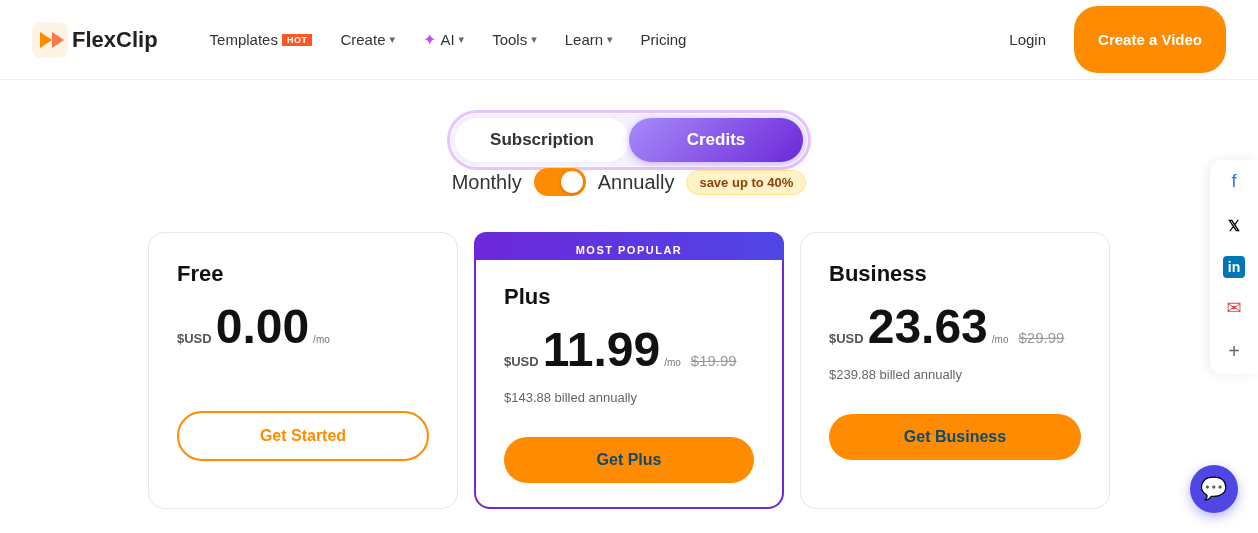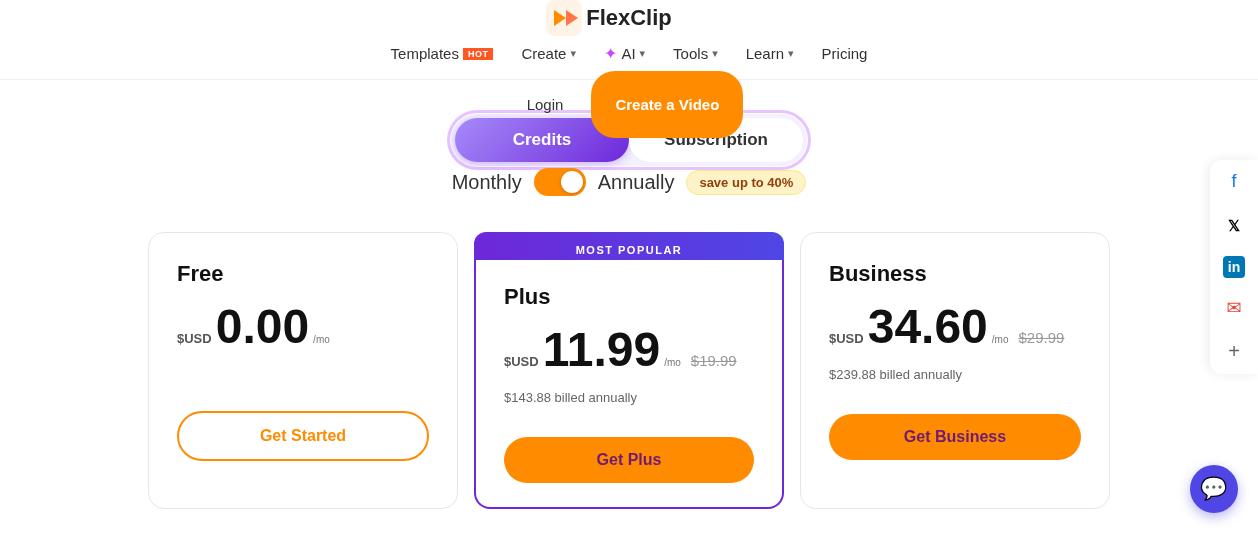--- a/index.html
+++ b/index.html
@@ -1,21 +1,21 @@
 <!DOCTYPE html>
 <html><head>
   <meta charset="utf-8">
   <style>
     * { box-sizing: border-box; margin: 0; padding: 0; }
     body { font-family: -apple-system, BlinkMacSystemFont, 'Segoe UI', sans-serif; background: #fff; overflow-x: hidden; }
 
     
     .navbar {
       display: flex; align-items: center; padding: 0 32px; height: 80px;
-      border-bottom: 1px solid #f0f0f0; background: #fff; position: relative; z-index: 10; flex-direction: column;
+      border-bottom: 1px solid #f0f0f0; background: #fff; position: relative; z-index: 10;
     }
     .logo { display: flex; align-items: center; margin-right: 40px; text-decoration: none; }
     .logo-icon { width: 36px; height: 36px; margin-right: 4px; }
     .logo-text { font-size: 22px; font-weight: 700; color: #222; }
     .nav-links { display: flex; align-items: center; gap: 4px; flex: 1; }
     .nav-item {
       display: flex; align-items: center; gap: 4px; padding: 8px 12px;
       font-size: 15px; color: #333; cursor: pointer; border-radius: 6px;
       text-decoration: none; white-space: nowrap;
     }
@@ -119,21 +119,21 @@
     }
     .billed-note { font-size: 13px; color: #666; }
     .cta-btn {
       width: 100%; padding: 14px; border-radius: 32px; font-size: 16px;
       font-weight: 700; cursor: pointer; border: none; margin-top: 8px;
     }
     .cta-outline {
       background: #fff; color: #ff8c00; border: 2px solid #ff8c00;
     }
     .cta-filled {
-      background: #ff8c00; color: #701a75; margin-top: 20px;
+      background: #ff8c00; color: #0c4a6e; margin-top: 20px;
     }
 
     
     .social-sidebar {
       position: fixed; right: 0; top: 50%; transform: translateY(-50%);
       display: flex; flex-direction: column; align-items: center;
       background: #fff; border-radius: 12px 0 0 12px;
       box-shadow: -2px 0 12px rgba(0,0,0,0.08);
       padding: 8px 10px; gap: 16px; z-index: 100;
     }
@@ -198,22 +198,22 @@
     <div class="nav-right">
       <button class="login-btn">Login</button>
       <button class="create-btn">Create a Video</button>
     </div>
   </div>
 </nav>
 
 <main class="main">
 
   <div class="tab-toggle">
+    <button class="tab-btn subscription-active">Subscription</button>
     <button class="tab-btn active">Credits</button>
-    <button class="tab-btn subscription-active">Subscription</button>
   </div>
 
 
   <div class="billing-toggle">
     <span class="billing-label">Monthly</span>
     <div class="toggle-switch">
       <div class="toggle-knob"></div>
     </div>
     <span class="billing-label">Annually</span>
     <span class="save-badge">save up to 40%</span>
@@ -244,21 +244,21 @@
         </div>
         <span class="billed-note">$143.88 billed annually</span>
         <button class="cta-btn cta-filled">Get Plus</button>
       </div>
     </div>
 
     <div class="card">
       <span class="plan-name">Business</span>
       <div class="price-row">
         <span class="price-currency">$USD</span>
-        <span class="price-amount">34.60</span>
+        <span class="price-amount">23.63</span>
         <span class="price-period">/mo</span>
         <span class="price-original">$29.99</span>
       </div>
       <span class="billed-note">$239.88 billed annually</span>
       <button class="cta-btn cta-filled">Get Business</button>
     </div>
 
   </div>
 </main>
 

